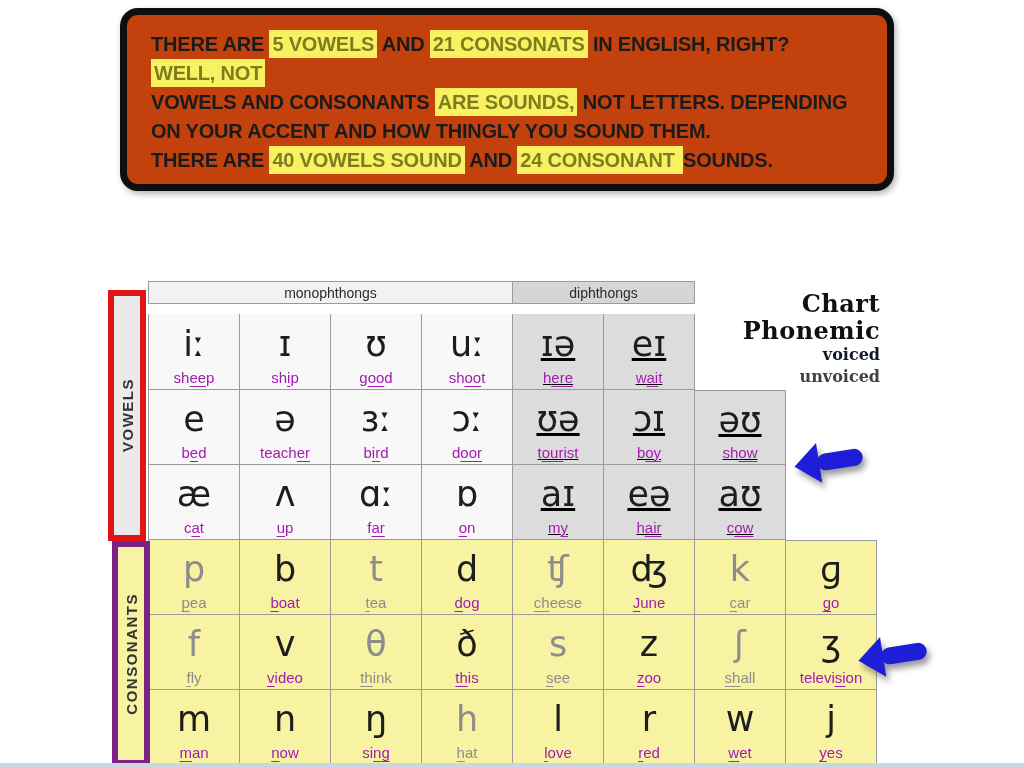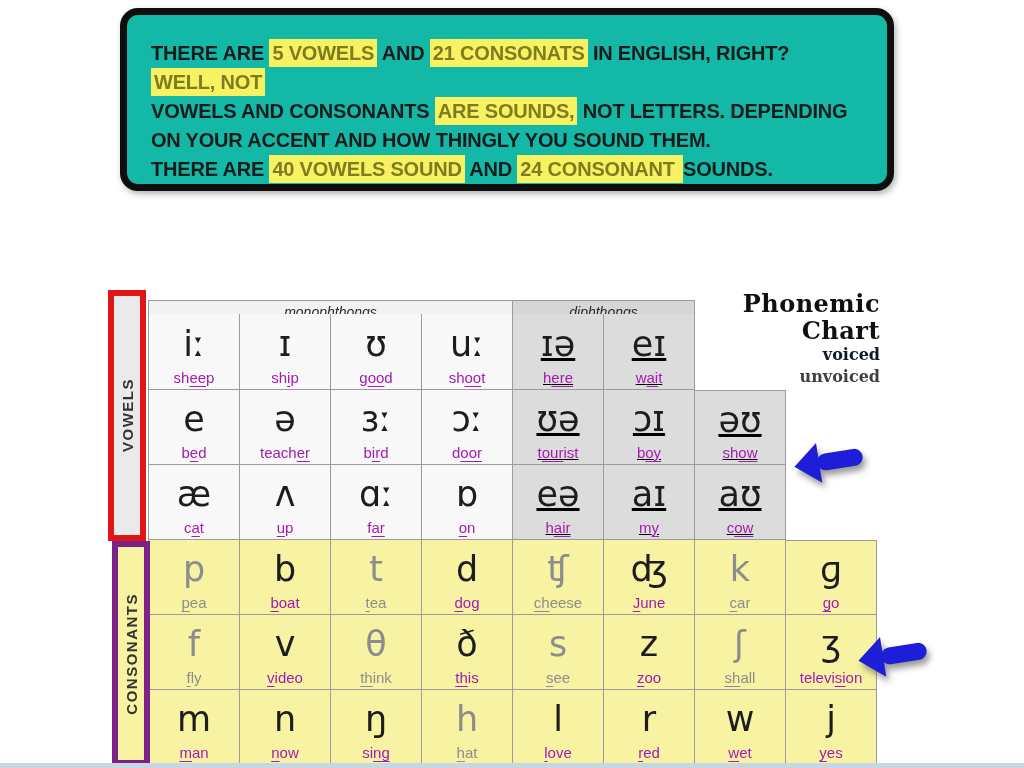--- a/index.html
+++ b/index.html
@@ -1,23 +1,23 @@
 <!DOCTYPE html>
 <html style="--highlight: #f8f162; --highlight_text: #7d7d20; --note_border: #0e0e0e; --grid: #9b9b9b; --monophthong_bg: #f8f8f8; --monophthong_header_bg: #f2f2f2; --diphthong_bg: #dcdcdc; --diphthong_header_bg: #d6d6d6; --consonant_bg: #f7f3a2; --vowels_box_border: #e11515; --consonants_box_border: #7c2185; --arrow: #1e1ed8; --voiced_text: #1d1d1d; --unvoiced_text: #8d8d8d; --bottom_strip: #ccd6e3;"><head>
 <meta charset="utf-8">
 <style>
   html,body{margin:0;padding:0;background:#fff;}
   .slide{position:relative;width:1024px;height:768px;background:#ffffff;overflow:hidden;
          font-family:"Liberation Sans",sans-serif;}
 
   
   .note-box{position:absolute;left:120px;top:8px;width:774px;height:183px;
-            box-sizing:border-box;background:#14b8a6;border:7px solid var(--note_border);
+            box-sizing:border-box;background:#c2410c;border:7px solid var(--note_border);
             border-radius:18px;box-shadow:2px 3px 6px rgba(0,0,0,.30);
-            padding:24px 12px 0 24px;}
+            padding:15px 12px 0 24px;}
   .note-line{font-size:20px;font-weight:700;line-height:29px;color:#1b1b1b;
              letter-spacing:-0.2px;white-space:nowrap;}
   .note-line .hl{background:var(--highlight);color:var(--highlight_text);
                  padding:3px 3px;}
 
   
   .row{position:absolute;display:flex;border-left:1px solid var(--grid);box-sizing:border-box;}
   .hdr{border-top:1px solid var(--grid);}
   .hcell{box-sizing:border-box;height:22px;border-right:1px solid var(--grid);
          border-bottom:1px solid var(--grid);display:flex;align-items:center;justify-content:center;
@@ -70,21 +70,21 @@
     <div id="note-lines">
         <div class="note-line"><span>THERE ARE </span><span class="hl">5 VOWELS</span><span> AND </span><span class="hl">21 CONSONATS</span><span> IN ENGLISH, RIGHT?</span></div>
         <div class="note-line"><span class="hl">WELL, NOT</span></div>
         <div class="note-line"><span>VOWELS AND CONSONANTS </span><span class="hl">ARE SOUNDS,</span><span> NOT LETTERS. DEPENDING</span></div>
         <div class="note-line"><span>ON YOUR ACCENT AND HOW THINGLY YOU SOUND THEM.</span></div>
         <div class="note-line"><span>THERE ARE </span><span class="hl">40 VOWELS SOUND</span><span> AND </span><span class="hl">24 CONSONANT </span><span>SOUNDS.</span></div>
       </div>
   </div>
 
   <div>
-    <div class="row hdr" style="left:148px;top:300px;font-style:italic;">
+    <div class="row hdr" style="left:148px;top:281px;">
       <div class="hcell mono">monophthongs</div>
       <div class="hcell diph">diphthongs</div>
     </div>
     <div id="vowel-rows">
         <div class="row" style="left: 148px; top: 314px; height: 76px;">
           <div class="cell mono">
             <div class="sym">iː</div>
             <div class="word">sh<span class="wu">ee</span>p</div>
           </div>
           <div class="cell mono">
@@ -149,26 +149,26 @@
           </div>
           <div class="cell mono">
             <div class="sym">ɑː</div>
             <div class="word">f<span class="wu">ar</span></div>
           </div>
           <div class="cell mono">
             <div class="sym">ɒ</div>
             <div class="word"><span class="wu">o</span>n</div>
           </div>
           <div class="cell diph">
+            <div class="sym">aɪ</div>
+            <div class="word">m<span class="wu">y</span></div>
+          </div>
+          <div class="cell diph">
             <div class="sym">eə</div>
             <div class="word">h<span class="wu">air</span></div>
-          </div>
-          <div class="cell diph">
-            <div class="sym">aɪ</div>
-            <div class="word">m<span class="wu">y</span></div>
           </div>
           <div class="cell diph">
             <div class="sym">aʊ</div>
             <div class="word">c<span class="wu">ow</span></div>
           </div>
         </div>
       </div>
     <div id="consonant-rows">
         <div class="row" style="left: 148px; top: 540px; height: 75px;">
           <div class="cell cons unv">
@@ -275,22 +275,22 @@
       </div>
 
     <div class="vbox vowels-box">
       <span class="vtext">VOWELS</span>
     </div>
     <div class="vbox consonants-box">
       <span class="vtext">CONSONANTS</span>
     </div>
 
     <div class="pc-block">
+      <div class="pc-title">Chart</div>
       <div class="pc-title">Phonemic</div>
-      <div class="pc-title">Chart</div>
       <div class="pc-legend voiced">voiced</div>
       <div class="pc-legend unvoiced">unvoiced</div>
     </div>
 
     <svg class="arrow arrow1" width="78" height="54" viewBox="0 0 78 54">
       <g transform="rotate(-9 39 27)">
         <polygon points="2,27 27,7 27,47" fill="#1e1ed8"></polygon>
         <rect x="25" y="18.5" width="46" height="17" rx="8.5" fill="#1e1ed8"></rect>
       </g>
     </svg>

